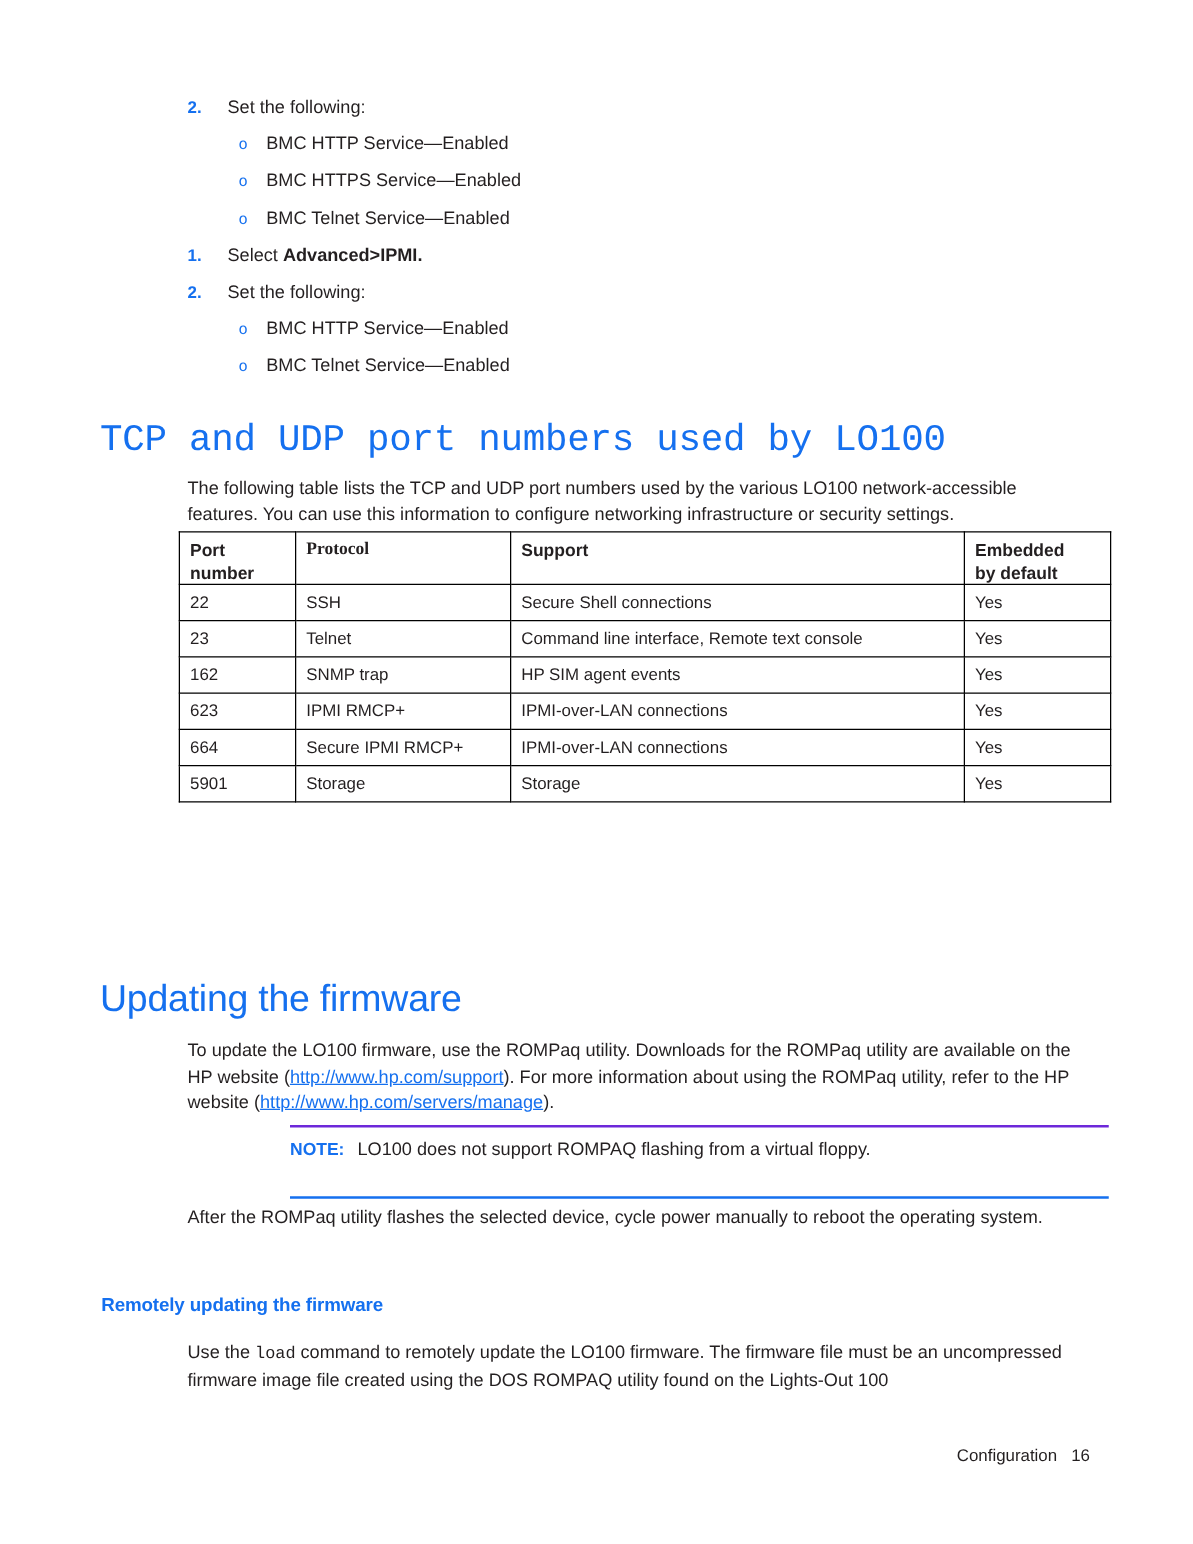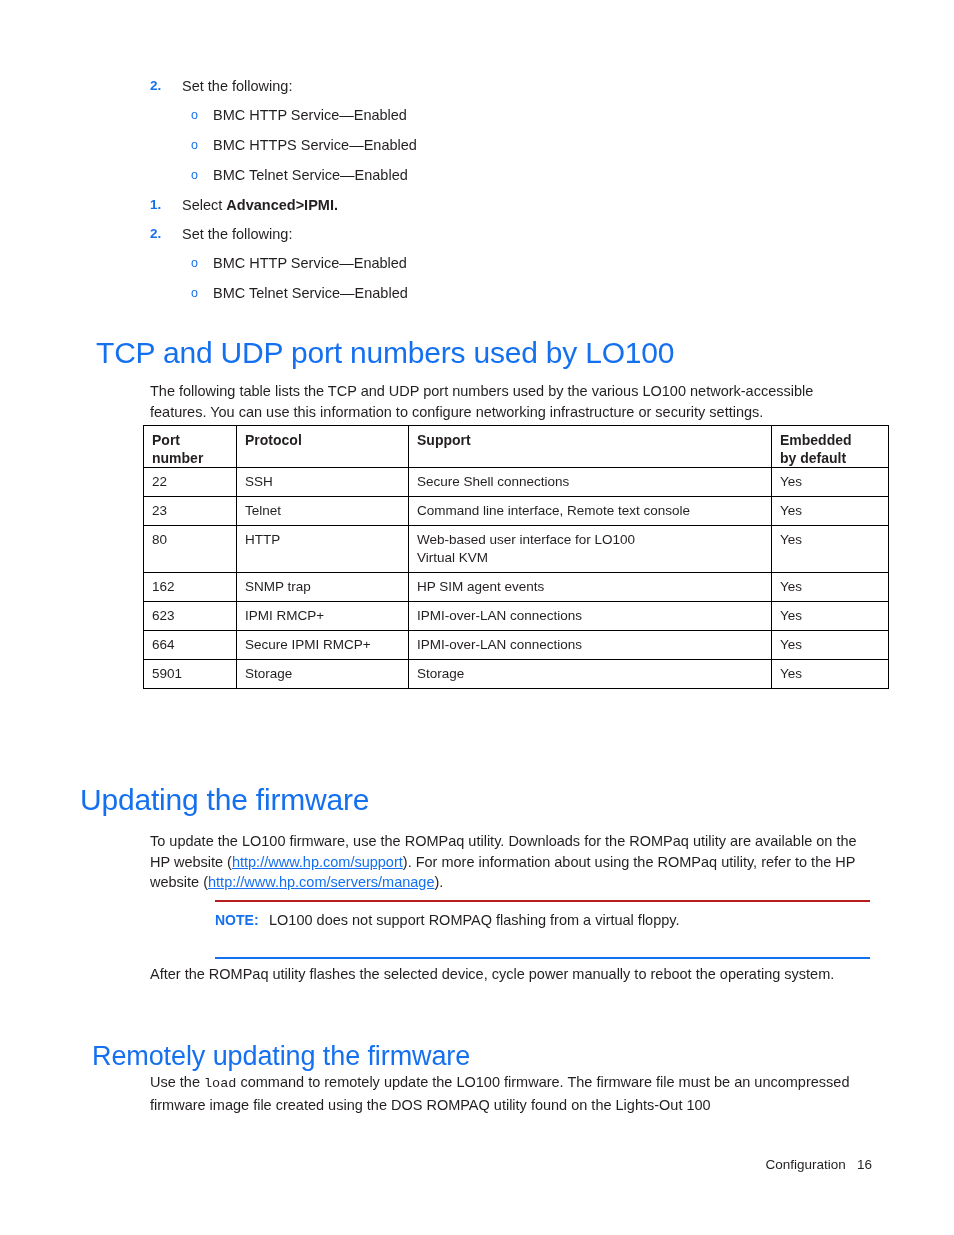--- a/index.html
+++ b/index.html
@@ -32,25 +32,25 @@
   .h1 {
     color: #1570ef;
     font-size: 30px;
     font-weight: 400;
     line-height: 36px;
     letter-spacing: -0.2px;
     margin: 0;
   }
   .h2 {
     color: #1570ef;
-    font-size: 27px;
-    font-weight: 400;
+    font-size: 15px;
+    font-weight: 700;
     line-height: 28px;
     letter-spacing: -0.1px;
-    margin: 12px;
+    margin: 1px;
   }
 
   
   .proc-item {
     display: flex;
     align-items: flex-start;
     margin: 0 0 9px 0;
   }
   .proc-num {
     color: #1570ef;
@@ -109,31 +109,32 @@
     font-size: 13.5px;
     line-height: 18px;
     color: #231f20;
   }
   table.porttable th {
     font-weight: bold;
     font-size: 14px;
     padding-bottom: 0;
   }
   .col-port   { width: 77px; }
-  .col-proto  { width: 156px; }
+  .col-proto  { width: 156px; font-family: Liberation Serif, serif; }
   .col-sup    { width: 347px; }
   .col-emb    { width: 101px; }
   td.tall { height: 36px; }
   th.hdr { height: 36px; }
 
   
   .note {
-    border-top: 2px solid #b91c1c;
+    border-top: 2px solid #6d28d9;
     border-bottom: 2px solid #1570ef;
     padding: 9px 0 28px 0;
+    margin-left: 17px;
   }
   .note-label {
     color: #1570ef;
     font-weight: bold;
     font-size: 14px;
   }
   .note-text {
     font-size: 14.5px;
     color: #231f20;
   }
@@ -199,21 +200,21 @@
     <div class="sub-item">
       <span class="sub-bullet">o</span>
       <span class="sub-body">BMC HTTP Service—Enabled</span>
     </div>
     <div class="sub-item">
       <span class="sub-bullet">o</span>
       <span class="sub-body">BMC Telnet Service—Enabled</span>
     </div>
   </div>
 
-  <h1 class="h1" style="position:absolute; left:96px; top:335px; width:800px;">TCP and UDP port numbers used by LO100</h1>
+  <h1 class="h1" style="position:absolute; left:80px; top:335px; width:800px;font-family:Liberation Mono, monospace;">TCP and UDP port numbers used by LO100</h1>
 
   <p class="body-text" style="position:absolute; left:150px; top:381px; width:715px; margin:0;">The following table lists the TCP and UDP port numbers used by the various LO100 network-accessible features. You can use this information to configure networking infrastructure or security settings.</p>
 
   <div style="position:absolute; left:143px; top:425px;">
     <table class="porttable">
       <thead>
         <tr>
           <th class="col-port hdr">
             <span>Port</span><br>
             <span>number</span>
@@ -233,29 +234,20 @@
           <td>Secure Shell connections</td>
           <td>Yes</td>
         </tr>
         <tr>
           <td>23</td>
           <td>Telnet</td>
           <td>Command line interface, Remote text console</td>
           <td>Yes</td>
         </tr>
         <tr>
-          <td class="tall">80</td>
-          <td class="tall">HTTP</td>
-          <td class="tall">
-            <span>Web-based user interface for LO100</span><br>
-            <span>Virtual KVM</span>
-          </td>
-          <td class="tall">Yes</td>
-        </tr>
-        <tr>
           <td>162</td>
           <td>SNMP trap</td>
           <td>HP SIM agent events</td>
           <td>Yes</td>
         </tr>
         <tr>
           <td>623</td>
           <td>IPMI RMCP+</td>
           <td>IPMI-over-LAN connections</td>
           <td>Yes</td>

